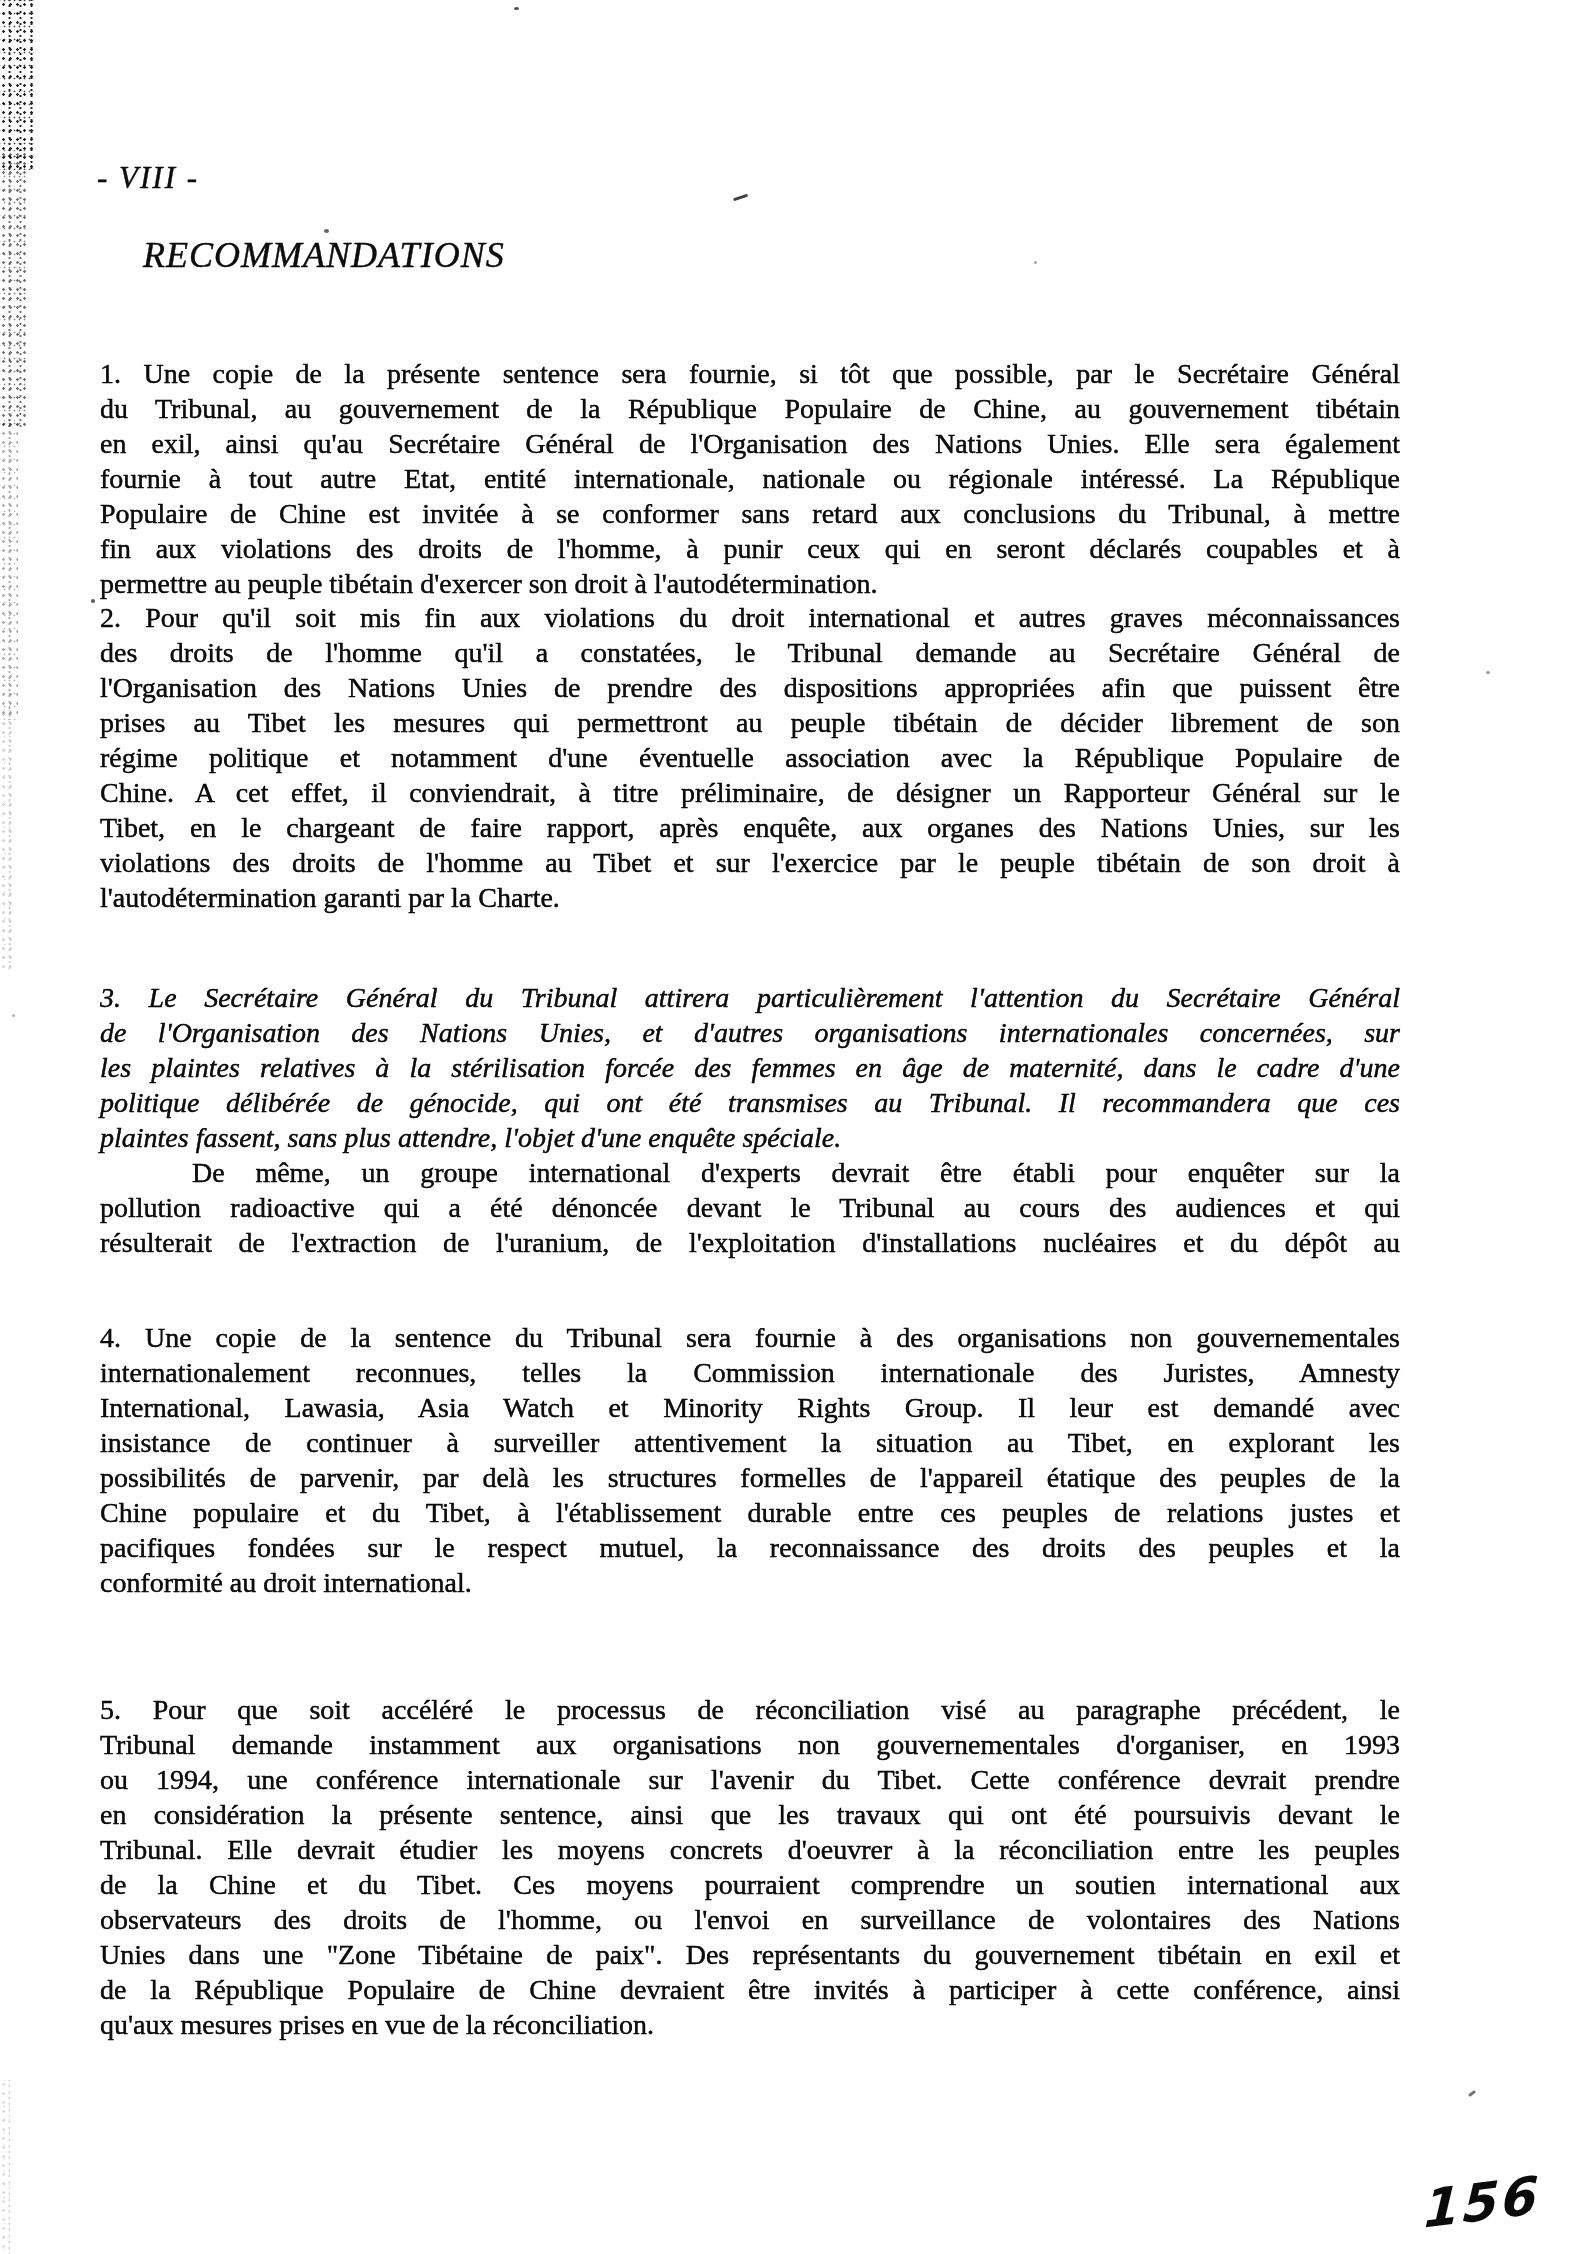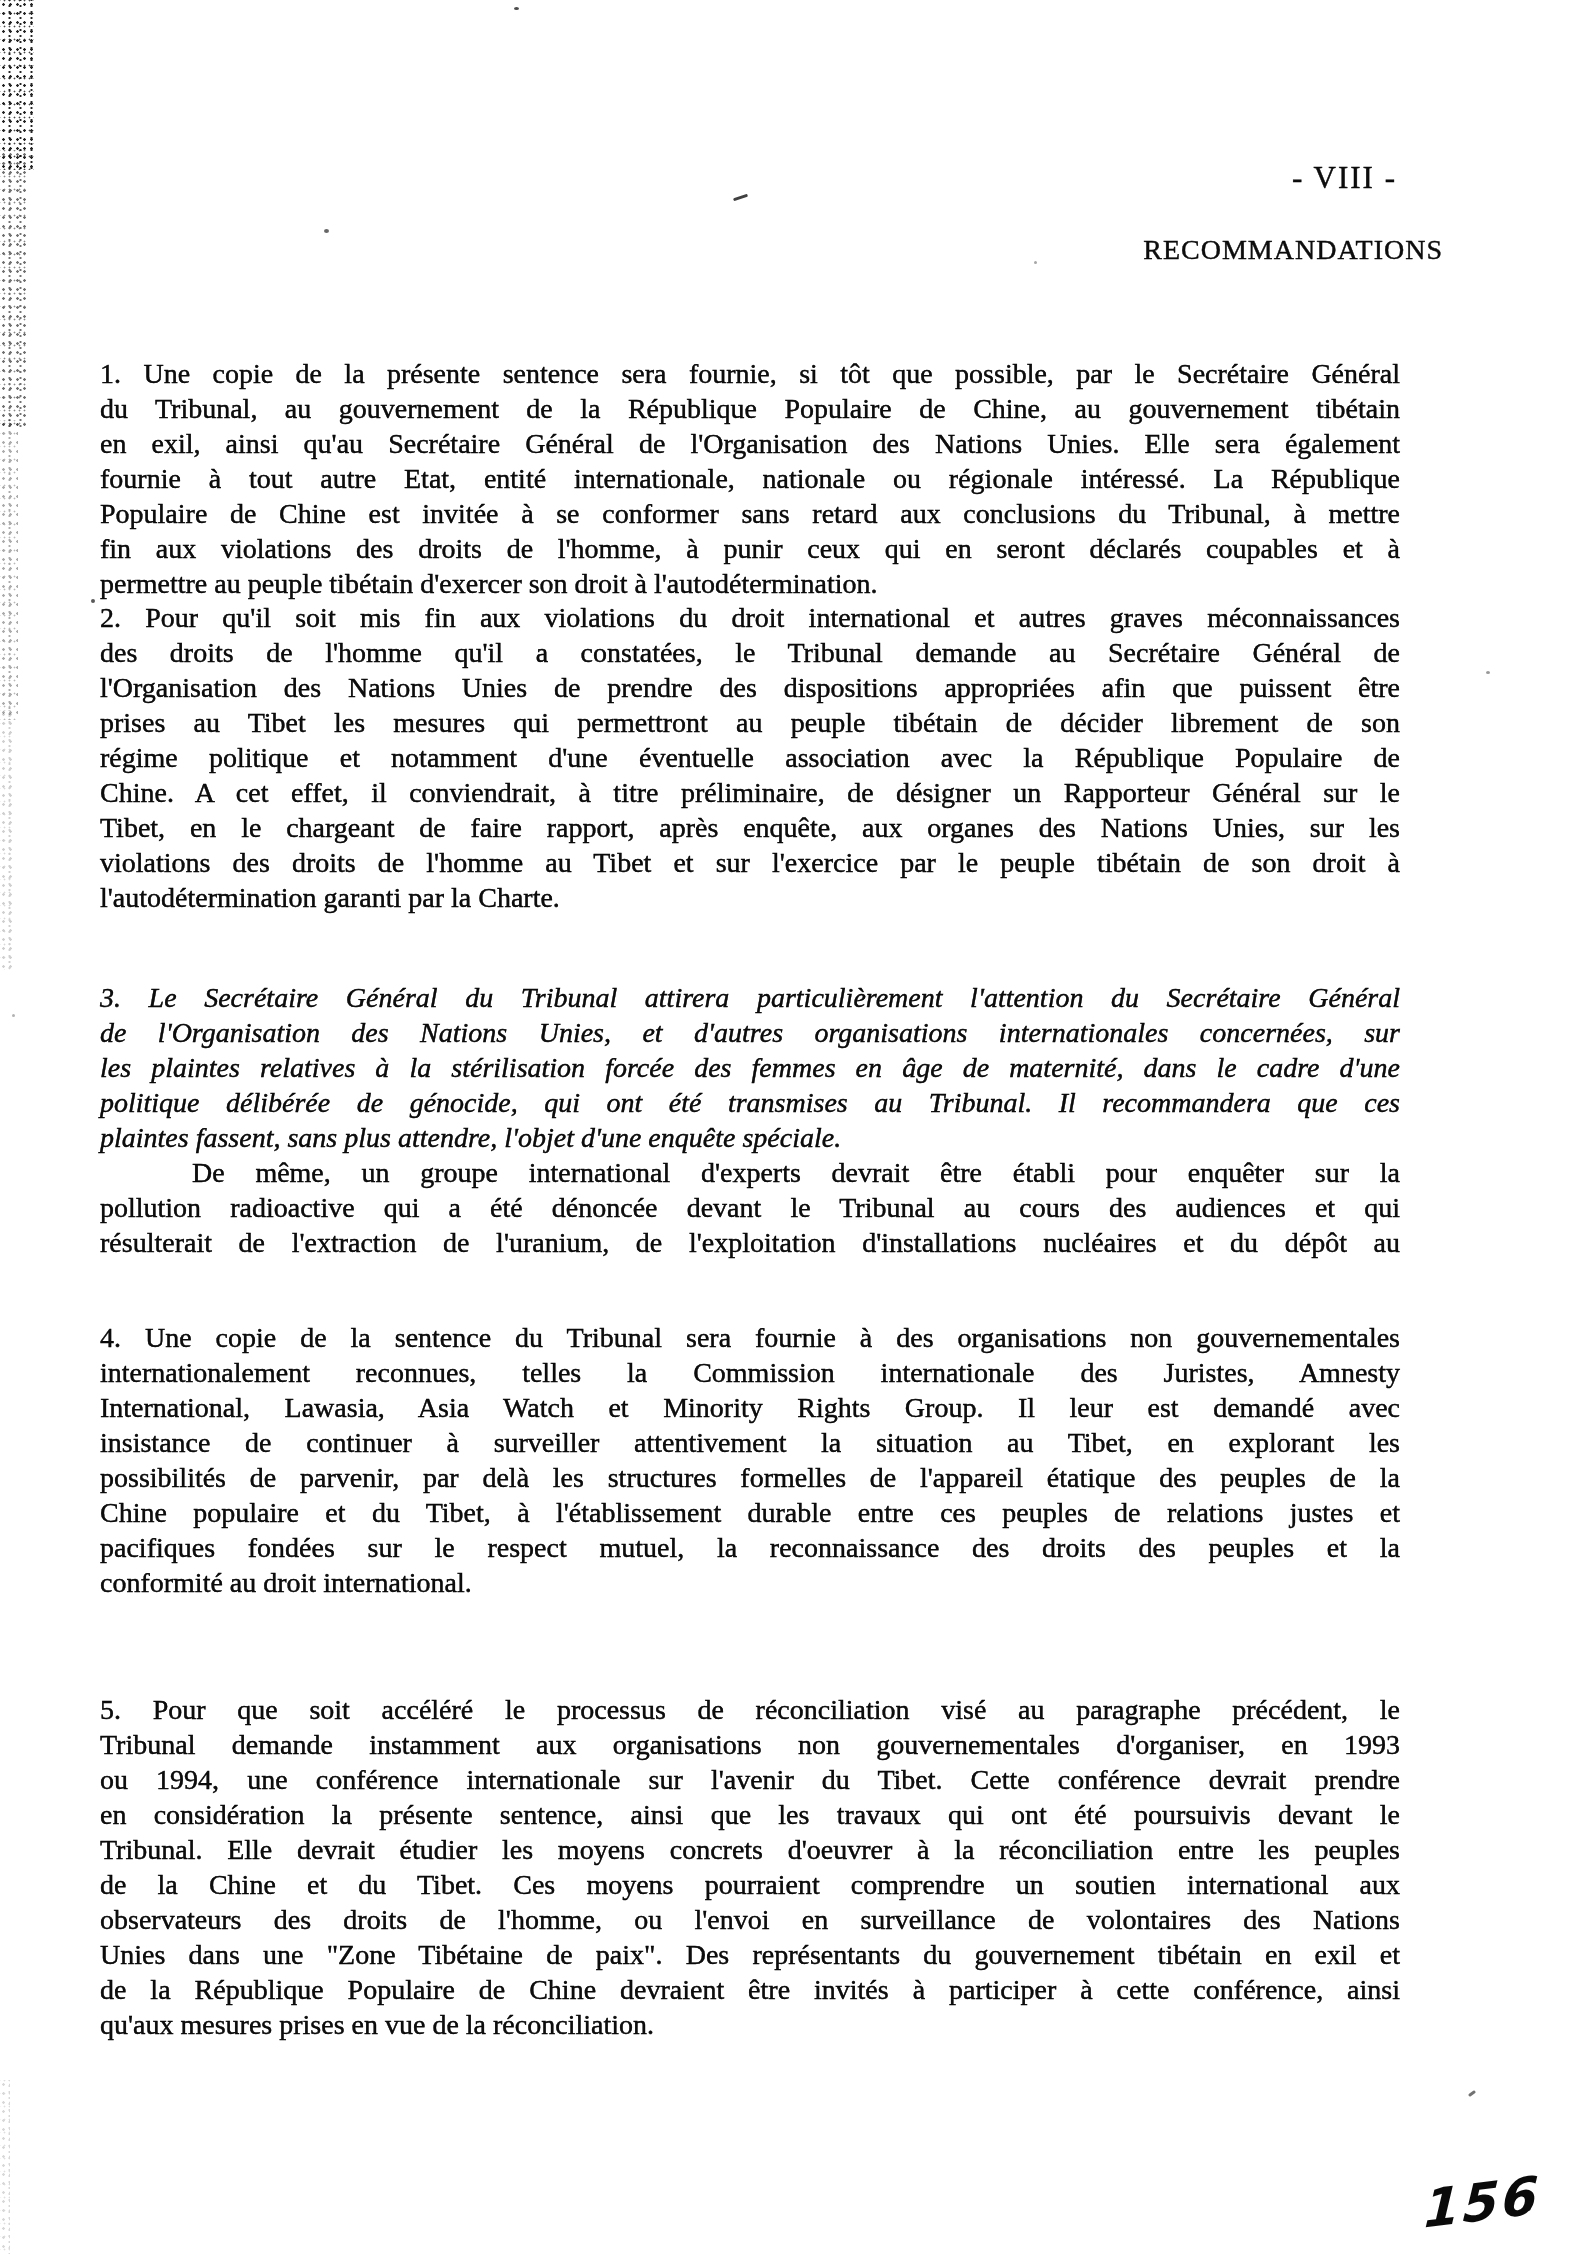--- a/index.html
+++ b/index.html
@@ -12,33 +12,34 @@
     color:#0d0d0d;
   }
   .content{
     position:absolute;
     left:100px;top:0;
     width:1300px;
   }
   .heading{
     position:absolute;
     left:0;width:100%;
-    text-align:right;
+    text-align:left;
     white-space:nowrap;
+    font-style:italic;
     -webkit-text-stroke:0.4px #000;
   }
   .section-number{
     top:160px;
     font-size:31px;
     letter-spacing:2px;
     transform:translateX(-3px);
   }
   .doc-title{
     top:234px;
-    font-size:28px;
+    font-size:36px;
     letter-spacing:1px;
     transform:translateX(43px);
   }
   .paragraph{
     position:absolute;
     left:0;width:100%;
   }
   .p1{top:356px;}
   .p2{top:600px;}
   .p3{top:980px;font-style:italic;}

